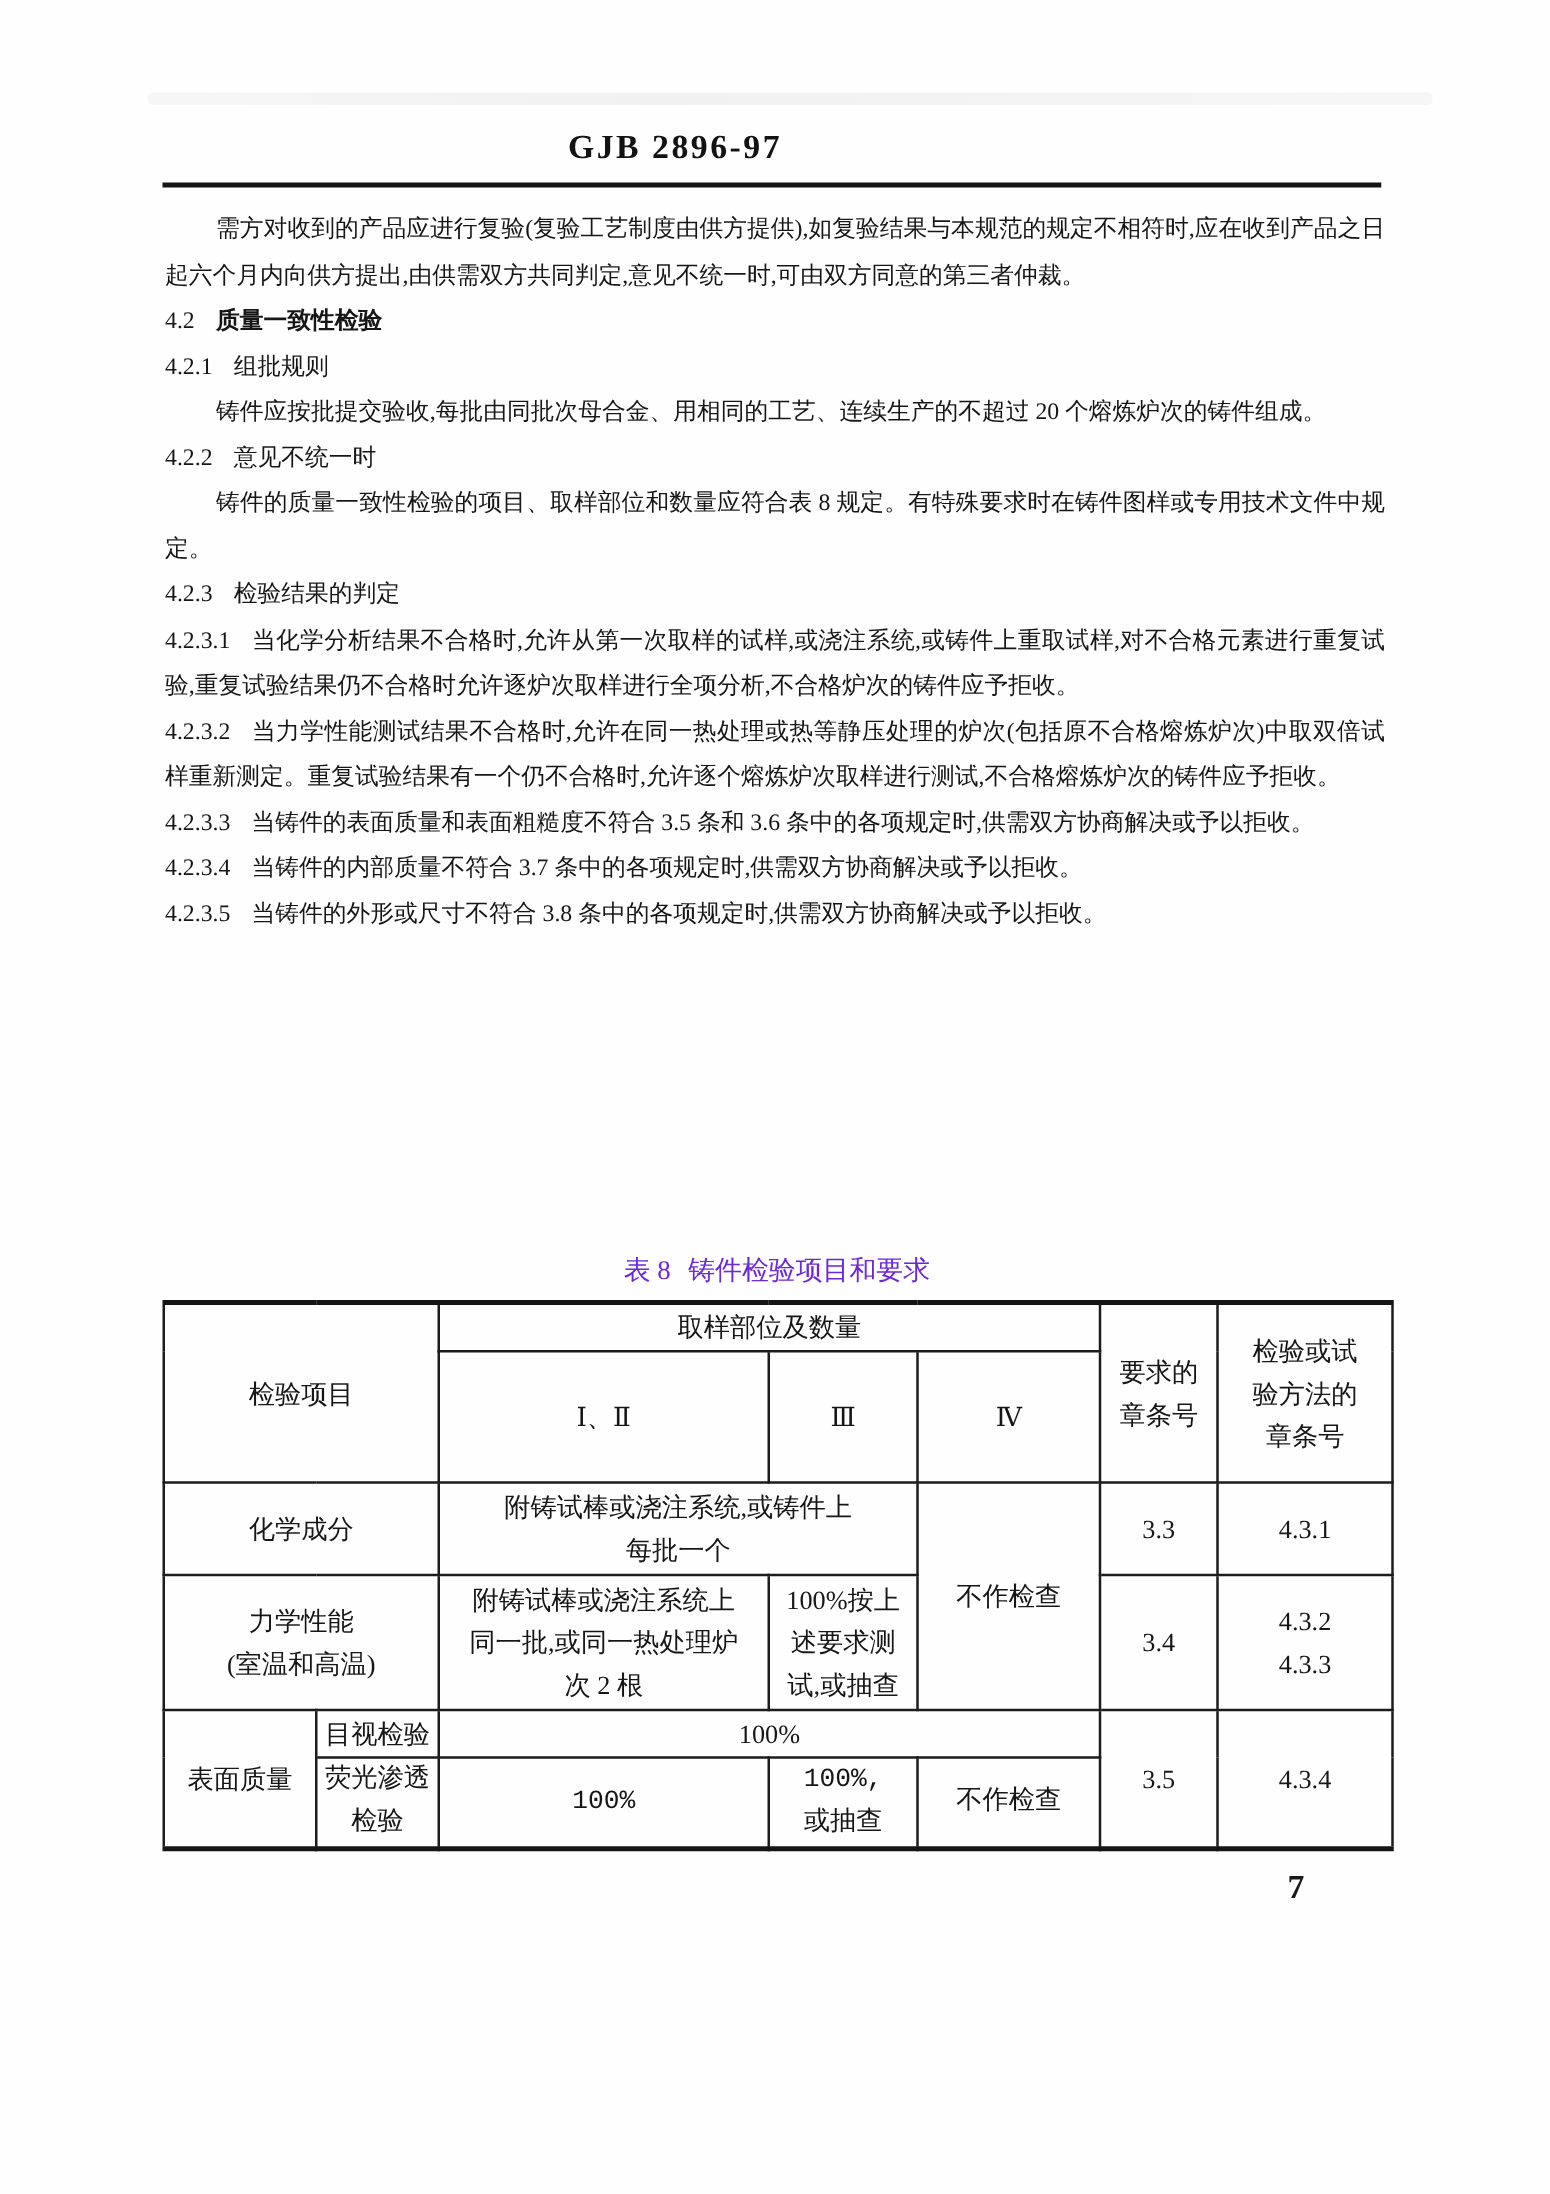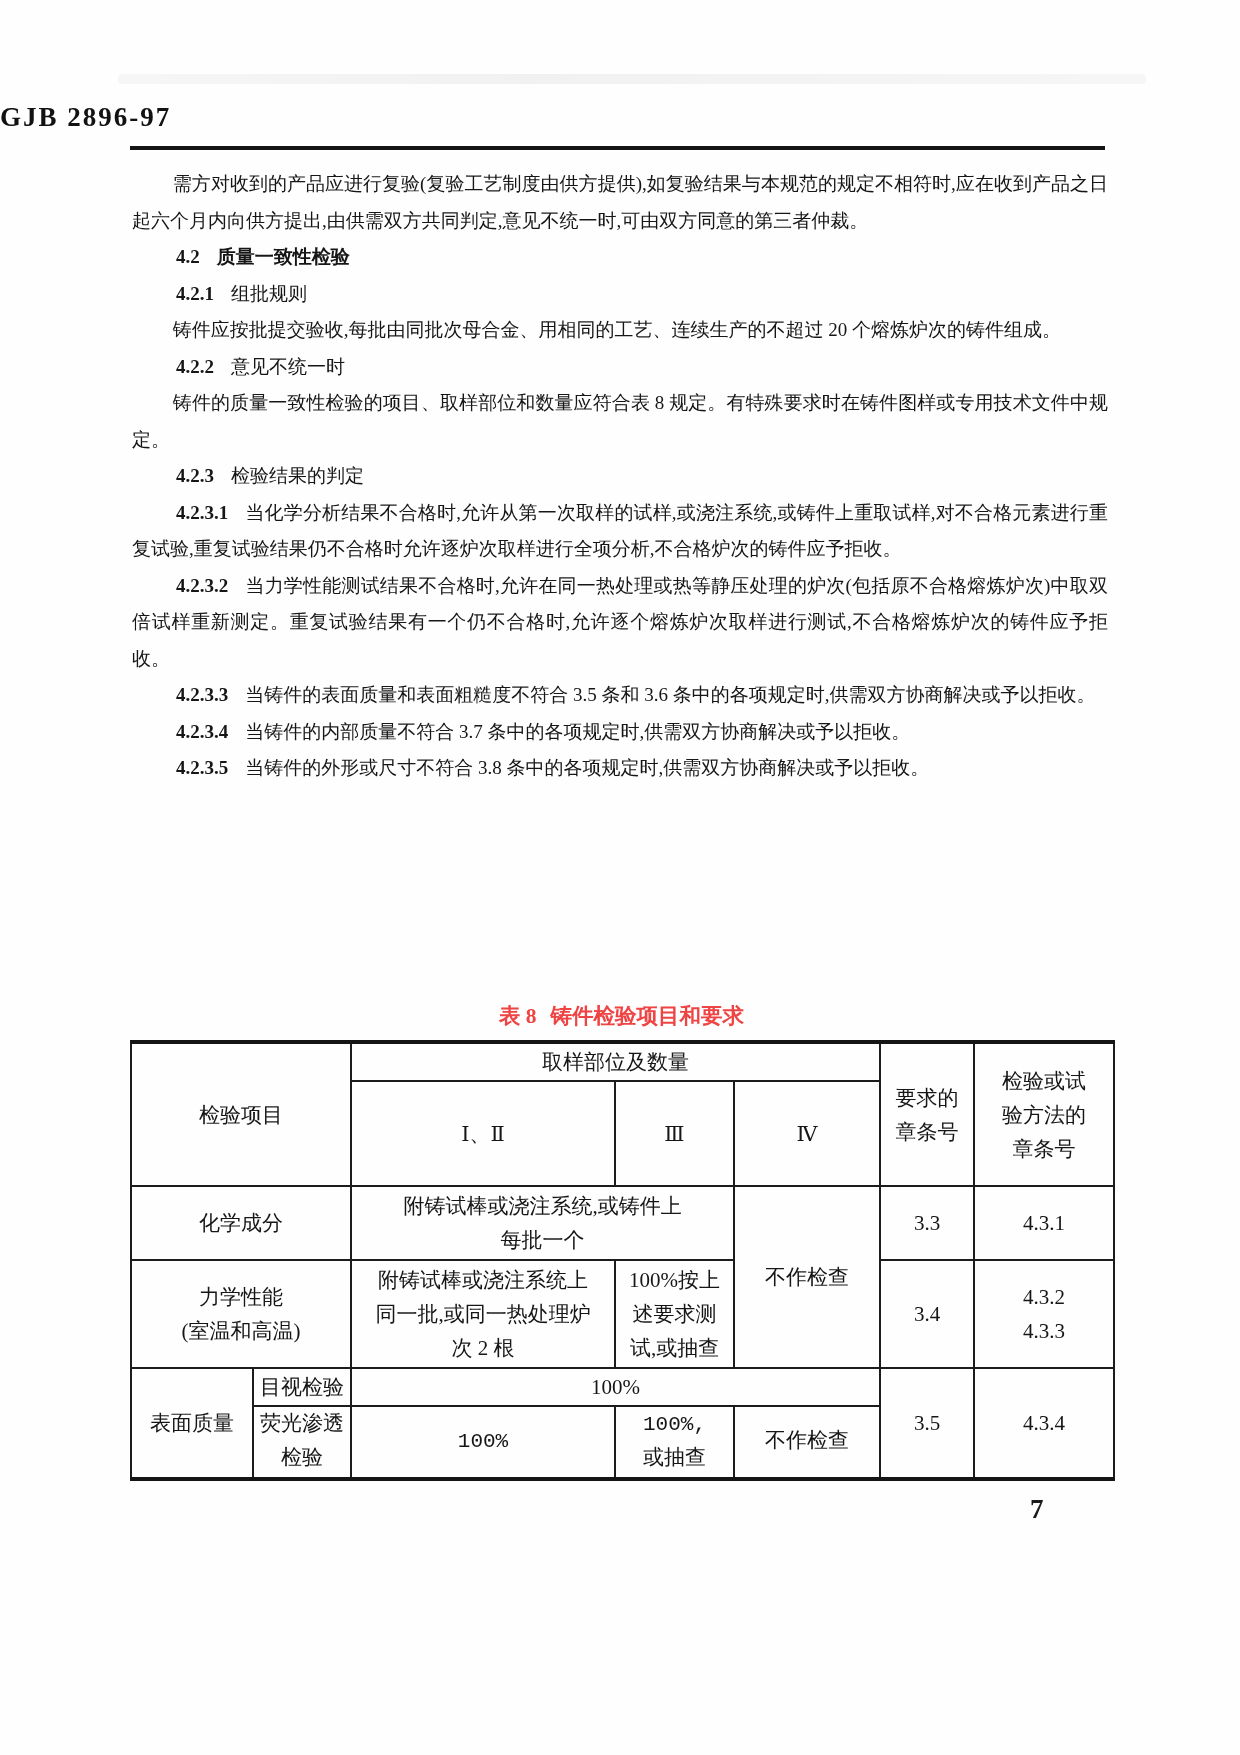--- a/index.html
+++ b/index.html
@@ -15,42 +15,42 @@
 
   
   .scan-streak {
     position: absolute; left: 118px; top: 74px; width: 1028px; height: 10px;
     background: linear-gradient(90deg, rgba(0,0,0,0.03), rgba(0,0,0,0.05) 40%, rgba(0,0,0,0.03));
     border-radius: 4px;
   }
 
   .doc-header {
     position: absolute; left: 0; top: 102px; width: 1080px;
-    font-weight: bold; font-size: 27px; letter-spacing: 2px;
+    text-align: center; font-weight: bold; font-size: 27px; letter-spacing: 2px;
     color: #121212;
   }
   .header-rule {
     position: absolute; left: 130px; top: 146px; width: 975px; height: 4px;
     background: #151515;
   }
 
   .body-text {
     position: absolute; left: 132px; top: 166px; width: 976px;
     font-size: 19px; line-height: 36.5px; text-align: justify;
     color: #161616;
   }
   .body-text p { margin: 0; }
   p.indent { text-indent: 2.15em; }
   p.heading { font-weight: bold; }
-  .num { font-weight: bold; padding-right: 17px; white-space: nowrap; margin-left: 44px; }
+  .num { font-weight: normal; padding-right: 17px; white-space: nowrap; }
   p.subheading .title { padding-left: 0; }
 
   .table-caption {
     position: absolute; left: 130px; top: 1001px; width: 983px;
-    text-align: center; font-weight: bold; font-size: 21.5px; color: #ef4444;
+    text-align: center; font-weight: normal; font-size: 21.5px; color: #6d28d9;
   }
   .caption-gap { display: inline-block; width: 14px; }
 
   table.inspection {
     position: absolute; left: 130px; top: 1040px; width: 983px;
     border-collapse: collapse; table-layout: fixed;
     font-size: 21px; color: #161616;
   }
   table.inspection td {
     border: 2px solid #1c1c1c;

